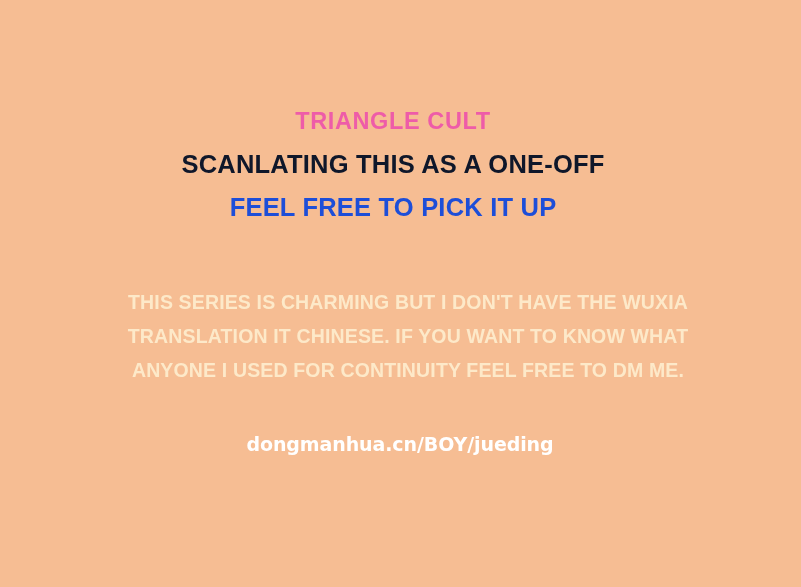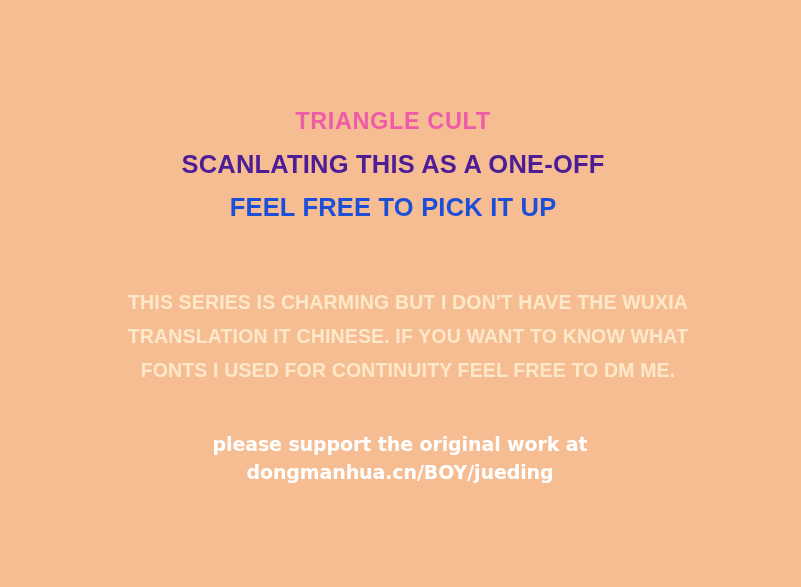--- a/index.html
+++ b/index.html
@@ -43,21 +43,21 @@
   .line-title {
     font-size: 23.5px;
     line-height: 43px;
     color: #ee5ca8;
     letter-spacing: 0.6px;
   }
 
   .line-two {
     font-size: 25.5px;
     line-height: 43px;
-    color: #4c1d95;
+    color: #0f172a;
     letter-spacing: 0.2px;
   }
 
   .line-three {
     font-size: 25.5px;
     line-height: 43px;
     color: #f4693f;
     letter-spacing: 0.2px;
   }
 
@@ -116,21 +116,20 @@
 
   <div class="headline-group">
     <span class="line line-title">TRIANGLE CULT</span>
     <span class="line line-two">SCANLATING THIS AS A ONE-OFF</span>
     <span class="line line-four">FEEL FREE TO PICK IT UP</span>
   </div>
 
   <div class="body-group">
     <span class="body-line">THIS SERIES IS CHARMING BUT I DON'T HAVE THE WUXIA</span>
     <span class="body-line">TRANSLATION IT CHINESE. IF YOU WANT TO KNOW WHAT</span>
-    <span class="body-line">FONTS I USED FOR CONTINUITY FEEL FREE TO DM ME.</span>
+    <span class="body-line">ANYONE I USED FOR CONTINUITY FEEL FREE TO DM ME.</span>
   </div>
 
   <div class="footer-group">
-    <span class="footer-line">please support the original work at</span>
     <span class="footer-line">dongmanhua.cn/BOY/jueding</span>
   </div>
 
 </div>
 
 </body></html>

